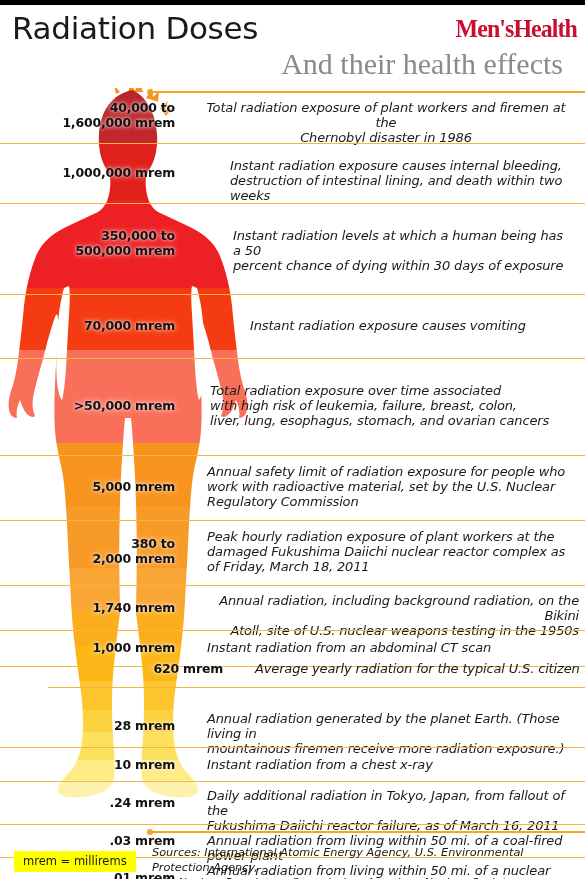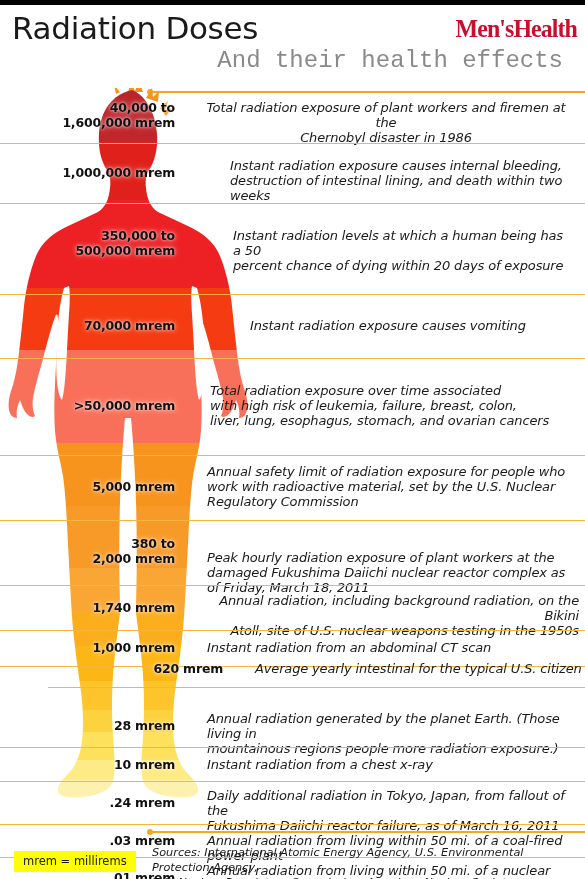--- a/index.html
+++ b/index.html
@@ -18,23 +18,23 @@
   
   .header{position:absolute;left:0;top:5px;width:585px;height:83px;}
   .title{
     position:absolute;left:12px;top:8px;
     font-size:31px;font-weight:400;color:#1a1a1a;
     letter-spacing:-0.3px;line-height:1;
     font-family:"DejaVu Sans","Liberation Sans",sans-serif;
   }
   .subtitle{
     position:absolute;right:22px;top:44px;
-    font-size:24px;font-weight:300;color:#8a8a8a;
+    font-size:30px;font-weight:300;color:#8a8a8a;
     letter-spacing:0px;line-height:1;
-    font-family:Liberation Mono, monospace;
+    font-family:Liberation Serif, serif;
   }
   .brand{
     position:absolute;right:8px;top:11px;
     font-family:"Liberation Serif","DejaVu Serif",serif;
     font-size:26px;font-weight:700;color:#c8102e;
     letter-spacing:-1.0px;
     transform:scaleX(0.92);transform-origin:right center;
     line-height:1;
   }
 
@@ -284,21 +284,21 @@
       <div class="rowline" style="top:60px;"></div>
     </div>
 
     <div class="row" style="top:115px;height:91px;">
       <div class="dose" style="top:25px;">
         <span>350,000 to</span><br>
         <span>500,000 mrem</span>
       </div>
       <div class="desc" style="top:25px;left:233px;width:340px;">
         <span>Instant radiation levels at which a human being has a 50</span><br>
-        <span>percent chance of dying within 20 days of exposure</span>
+        <span>percent chance of dying within 30 days of exposure</span>
       </div>
       <div class="rowline" style="top:91px;"></div>
     </div>
 
     <div class="row" style="top:206px;height:64px;padding-left:12px;">
       <div class="dose" style="top:24px;">
         <span>70,000 mrem</span>
       </div>
       <div class="desc" style="top:24px;left:250px;width:335px;">
         <span>Instant radiation exposure causes vomiting</span>
@@ -328,21 +328,21 @@
         <span>Regulatory Commission</span>
       </div>
       <div class="rowline" style="top:65px;"></div>
     </div>
 
     <div class="row" style="top:432px;height:65px;">
       <div class="dose" style="top:16px;">
         <span>380 to</span><br>
         <span>2,000 mrem</span>
       </div>
-      <div class="desc" style="top:9px;margin-top:21px;">
+      <div class="desc" style="top:9px;">
         <span>Peak hourly radiation exposure of plant workers at the</span><br>
         <span>damaged Fukushima Daiichi nuclear reactor complex as</span><br>
         <span>of Friday, March 18, 2011</span>
       </div>
       <div class="rowline" style="top:65px;"></div>
     </div>
 
     <div class="row" style="top:497px;height:45px;">
       <div class="dose" style="top:15px;">
         <span>1,740 mrem</span>
@@ -362,32 +362,32 @@
         <span>Instant radiation from an abdominal CT scan</span>
       </div>
       <div class="rowline" style="top:36px;"></div>
     </div>
 
     <div class="row" style="top:562px;height:37px;margin-left:48px;">
       <div class="dose" style="top:11px;">
         <span>620 mrem</span>
       </div>
       <div class="desc" style="top:11px;">
-        <span>Average yearly intestinal for the typical U.S. citizen</span>
+        <span>Average yearly radiation for the typical U.S. citizen</span>
       </div>
       <div class="rowline" style="top:37px;"></div>
     </div>
 
     <div class="row" style="top:615px;height:44px;">
       <div class="dose" style="top:15px;">
         <span>28 mrem</span>
       </div>
       <div class="desc" style="top:8px;">
         <span>Annual radiation generated by the planet Earth. (Those living in</span><br>
-        <span>mountainous regions people more radiation exposure.)</span>
+        <span>mountainous firemen receive more radiation exposure.)</span>
       </div>
       <div class="rowline" style="top:44px;"></div>
     </div>
 
     <div class="row" style="top:659px;height:34px;">
       <div class="dose" style="top:10px;">
         <span>10 mrem</span>
       </div>
       <div class="desc" style="top:10px;">
         <span>Instant radiation from a chest x-ray</span>

